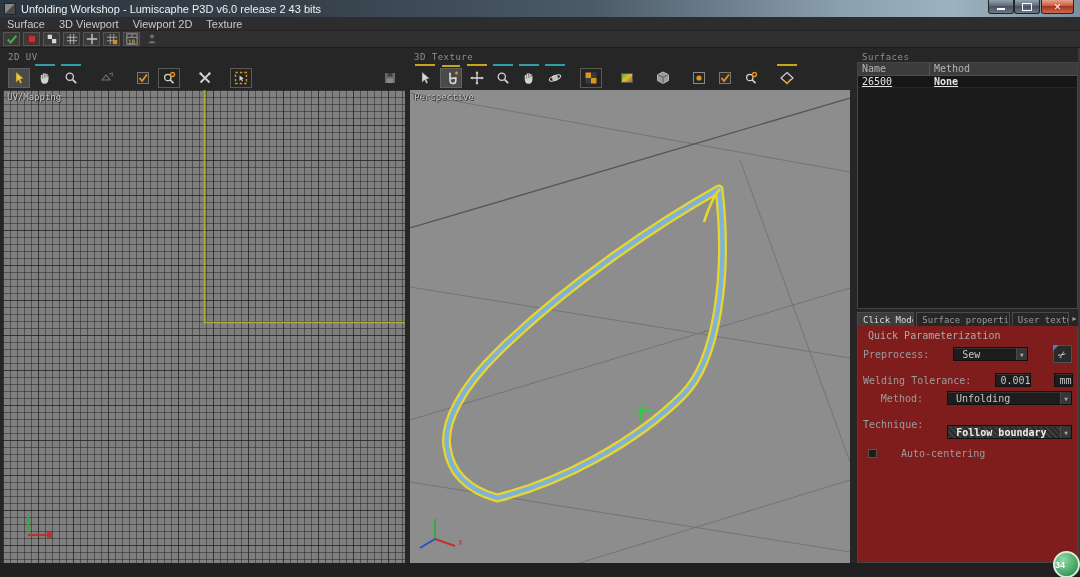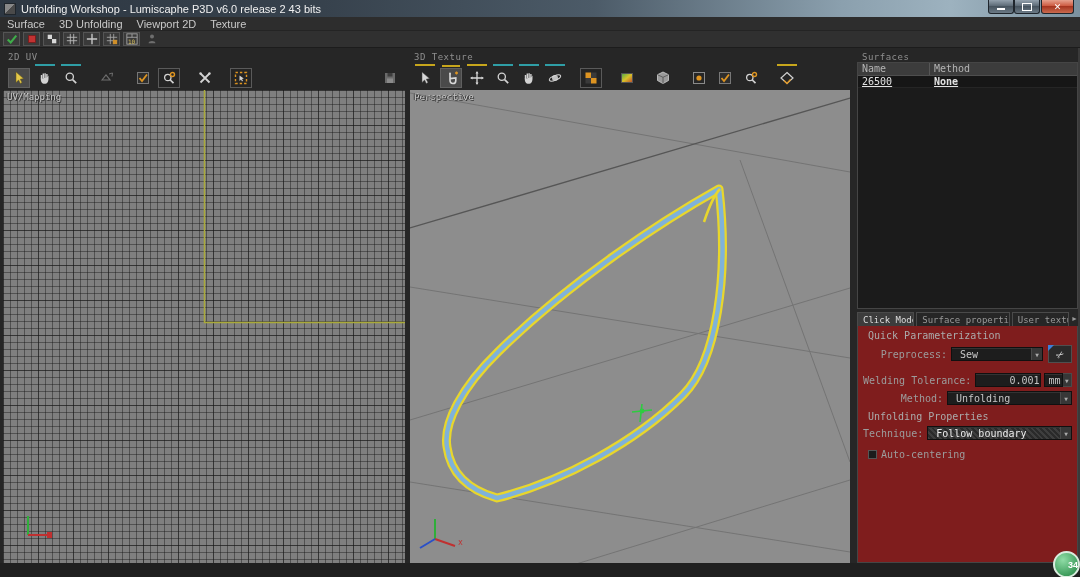--- a/index.html
+++ b/index.html
@@ -80,67 +80,67 @@
   .tab { font-family:"DejaVu Sans Mono",monospace; font-size:9px; padding:2px 5px 0 5px;
     color:#9a9a9a; background:#262626; border:1px solid #4a4a4a; border-bottom:none;
     margin-right:2px; white-space:nowrap; overflow:hidden; }
   .tab.active { color:#dcdcdc; background:#3c3c3c; }
   .tab.clipped { max-width:62px; }
   #tab-arrow { margin-left:auto; color:#999; font-size:7px; padding-top:3px; }
   #props { position:absolute; left:857px; top:326px; width:221px; height:237px;
     background:#7f1d1d; border:1px solid #454545; border-top:none;
     font-family:"DejaVu Sans Mono",monospace; font-size:10px; color:#9c9c9c; }
   .group-title { padding:4px 0 2px 10px; color:#ababab; }
-  .prop-row { display:flex; align-items:center; padding:2px 5px 2px 5px; }
+  .prop-row { display:flex; align-items:center; padding:2px 5px 2px 5px;gap:20px; }
   .plabel { flex:1; text-align:right; margin-right:4px; white-space:nowrap; }
   .dd { height:14px; background:#1d1d1d; border:1px solid #101010; box-shadow:inset 0 1px 0 #333;
     display:flex; align-items:center; color:#c6c6c6; padding-left:8px; }
   .dd .arr { margin-left:auto; width:11px; height:100%; background:#373737;
     border-left:1px solid #4a4a4a; display:flex; align-items:center; justify-content:center; }
   .dd .arr::after { content:'▼'; font-size:6px; color:#aaa; }
   .txt { height:14px; background:#1d1d1d; border:1px solid #101010; box-shadow:inset 0 1px 0 #333;
     display:flex; align-items:center; color:#c6c6c6; padding-left:4px; }
   .hatch { background:repeating-linear-gradient(45deg,#3e3e3e 0 2px,#2a2a2a 2px 4px);
-    color:#ececec; font-weight:normal; }
+    color:#ececec; font-weight:bold;margin-top:16px; }
   .unitbox { width:24px; }
   .arrbox { width:12px; height:14px; background:#373737; border:1px solid #4a4a4a; border-left:none;
     display:flex; align-items:center; justify-content:center; }
   .arrbox::after { content:'▼'; font-size:6px; color:#aaa; }
   #scissors-btn { width:24px; height:18px; margin-left:5px; position:relative;
     background:#2a2a2a; border:1px solid #4f4f4f; display:flex; align-items:center; justify-content:center;
     color:#d8d8d8; font-size:13px; }
   #scissors-btn::before { content:''; position:absolute; left:-1px; top:-1px;
     border-top:6px solid #3d7fd9; border-right:6px solid transparent; }
   .checkbox { width:9px; height:9px; background:#1c1c1c; border:1px solid #565656; margin:0 4px 0 5px; }
   #bottom-strip { position:absolute; left:0; top:563px; width:1080px; height:14px; background:#202020; }
   #badge { position:absolute; left:1053px; top:551px; width:27px; height:27px; border-radius:50%;
     background:radial-gradient(circle at 35% 30%, #8fdca6, #3f9e5d 70%, #2d7a44);
     border:2px solid #d9ecde; color:#fff; font-size:9px; font-weight:bold;
-    display:flex; align-items:center; justify-content:flex-end; }
+    display:flex; align-items:center; justify-content:flex-start; }
   #right-edge { position:absolute; right:0; top:48px; width:2px; height:529px; background:#3a3a3a; }
 </style>
 </head>
 <body>
 
 <div id="window">
 
   <div id="titlebar">
     <div id="app-icon"></div>
     <span>Unfolding Workshop - Lumiscaphe P3D v6.0 release 2 43 bits</span>
     <div class="win-btn" id="btn-min"></div>
     <div class="win-btn" id="btn-max"></div>
     <div class="win-btn" id="btn-close"></div>
   </div>
 
   <div id="menubar">
     <div class="menu-item">
         <span>Surface</span>
       </div>
     <div class="menu-item">
-        <span>3D Unfolding</span>
+        <span>3D Viewport</span>
       </div>
     <div class="menu-item">
         <span>Viewport 2D</span>
       </div>
     <div class="menu-item">
         <span>Texture</span>
       </div>
   </div>
 
   <div id="maintoolbar">
@@ -436,21 +436,20 @@
     </div>
 
     <div class="prop-row">
       <div class="plabel">Method:</div>
       <div class="dd" style="width:125px;">
         <span>Unfolding</span>
         <span class="arr"></span>
       </div>
     </div>
 
-    <div class="group-title">Unfolding Properties</div>
 
     <div class="prop-row">
       <div class="plabel" style="flex:0 0 auto;">Technique:</div>
       <div class="dd hatch" style="flex:1;">
         <span>Follow boundary</span>
         <span class="arr"></span>
       </div>
     </div>
 
     <div class="prop-row" style="margin-top:5px;">

